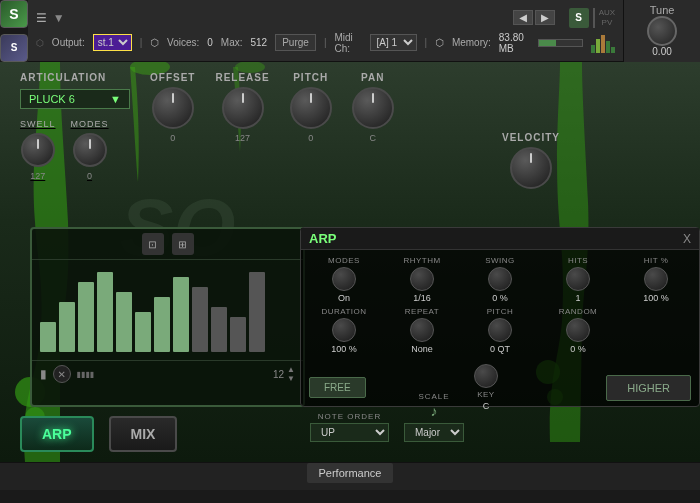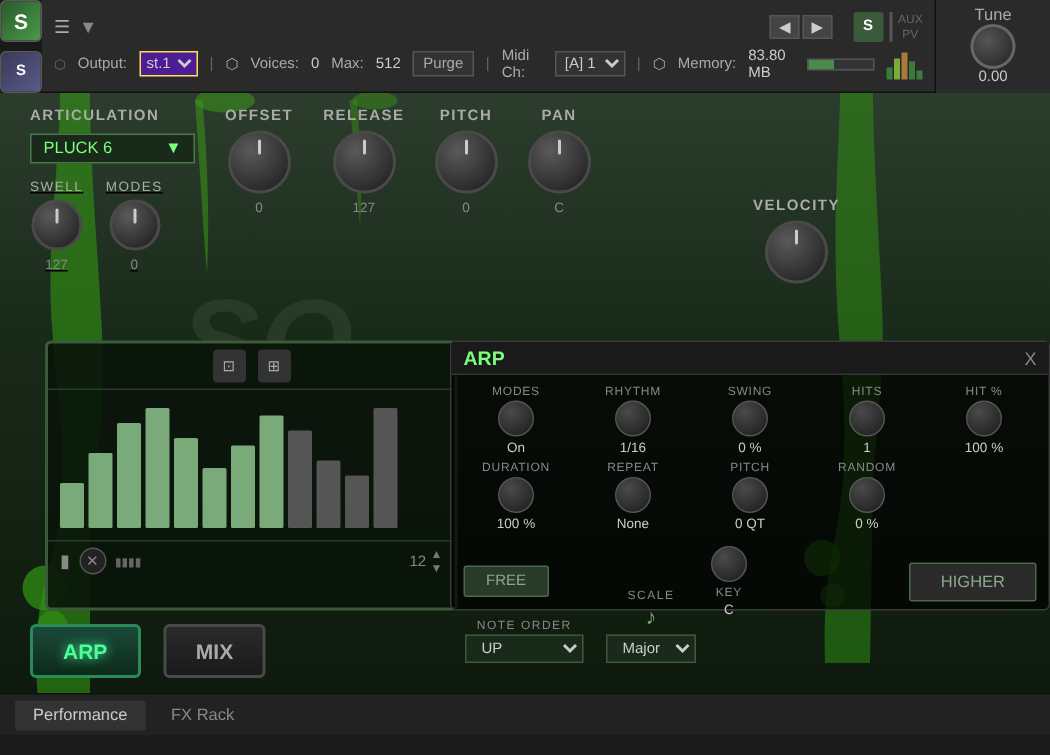--- a/index.html
+++ b/index.html
@@ -418,21 +418,22 @@
     }
 
     
     .tab-bar {
       height: 28px;
       background: #222;
       border-top: 1px solid #111;
       display: flex;
       align-items: center;
       padding: 0 10px;
-      gap: 5px;
+      gap: 18px;
+      flex-direction: column;
     }
     .tab-item {
       color: #888;
       font-size: 11px;
       padding: 4px 12px;
       cursor: pointer;
       border-radius: 2px;
     }
     .tab-item.active {
       background: #333;

